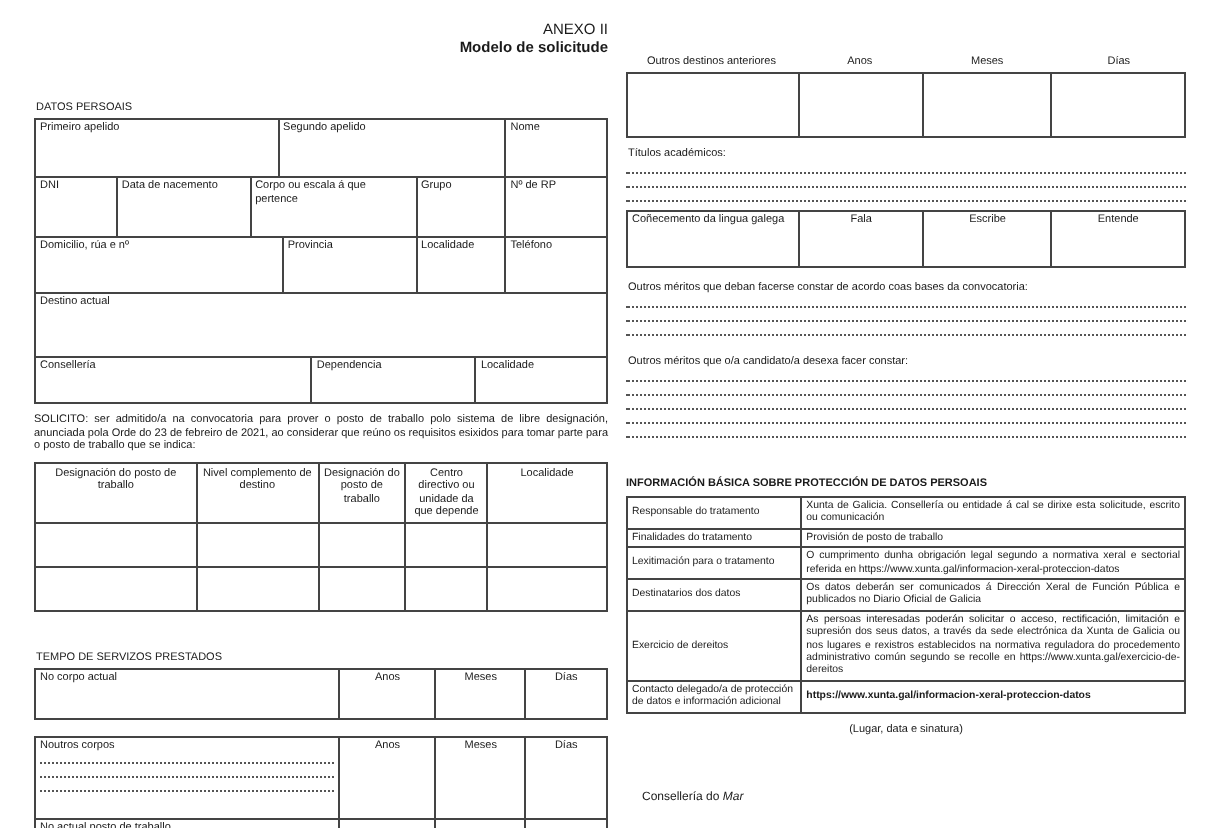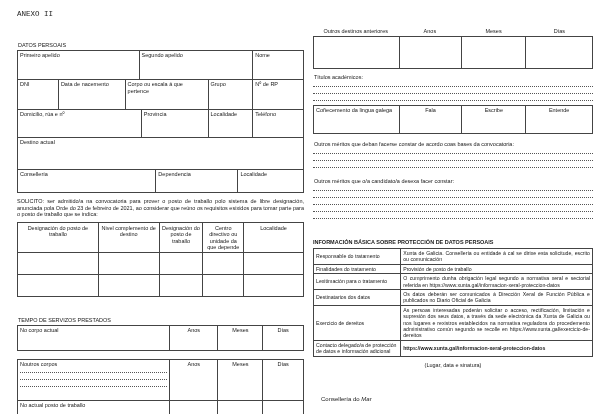--- a/index.html
+++ b/index.html
@@ -5,21 +5,21 @@
   html,body{margin:0;padding:0;}
   body{
     width:615px;height:414px;background:#ffffff;
     font-family:"Liberation Sans","DejaVu Sans",sans-serif;
     color:#1a1a1a;
   }
   .page{position:relative;width:615px;height:414px;overflow:hidden;background:#fff;}
   .col-left{position:absolute;left:17px;top:10px;width:287px;}
   .col-right{position:absolute;left:313px;top:28px;width:280px;}
 
-  .title{text-align:left;font-size:7.5px;line-height:9px;margin-bottom:23px;font-family:Liberation Mono, monospace;}
+  .title{text-align:right;font-size:7.5px;line-height:9px;margin-bottom:23px;}
   .title-b{font-weight:bold;}
 
   .sec-head{font-size:5.5px;line-height:7px;margin:0 0 1px 1px;}
 
   .box{border:1px solid #444;box-sizing:border-box;}
   .frow{display:flex;}
   .frow + .frow{border-top:1px solid #444;}
   .cell{font-size:5.5px;line-height:6.5px;padding:1px 2px;box-sizing:border-box;overflow:hidden;}
   .cell + .cell{border-left:1px solid #444;}
   .c-center{text-align:center;}
@@ -46,20 +46,21 @@
 </style>
 </head>
 <body>
 
 <div class="page">
 
   <div class="col-left">
 
     <div class="title">
       <div>ANEXO II</div>
+      <div class="title-b">Modelo de solicitude</div>
     </div>
 
     <div class="sec-head">DATOS PERSOAIS</div>
 
     <div class="box">
       <div class="frow" style="height:28px">
         <div class="cell" style="width:42.3%">Primeiro apelido</div>
         <div class="cell" style="width:39.9%">Segundo apelido</div>
         <div class="cell" style="width:17.8%">Nome</div>
       </div>

